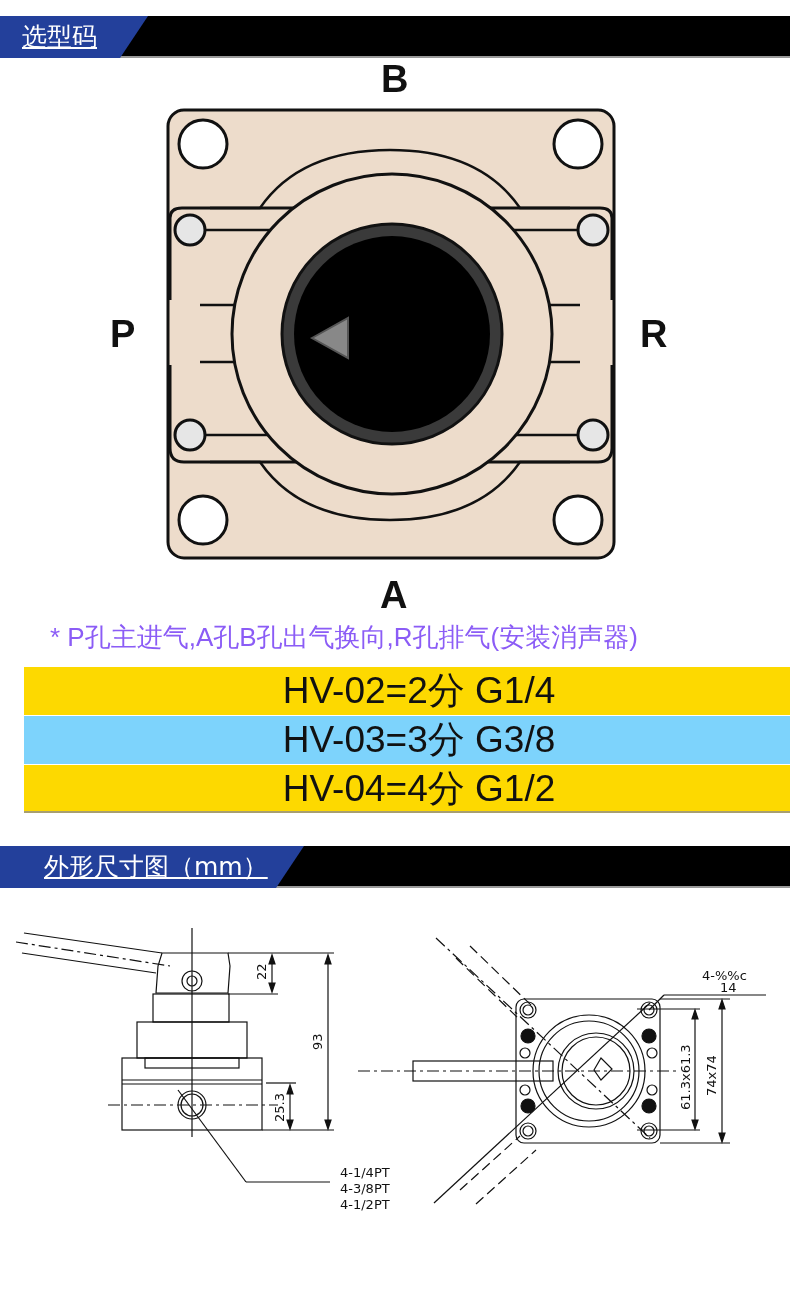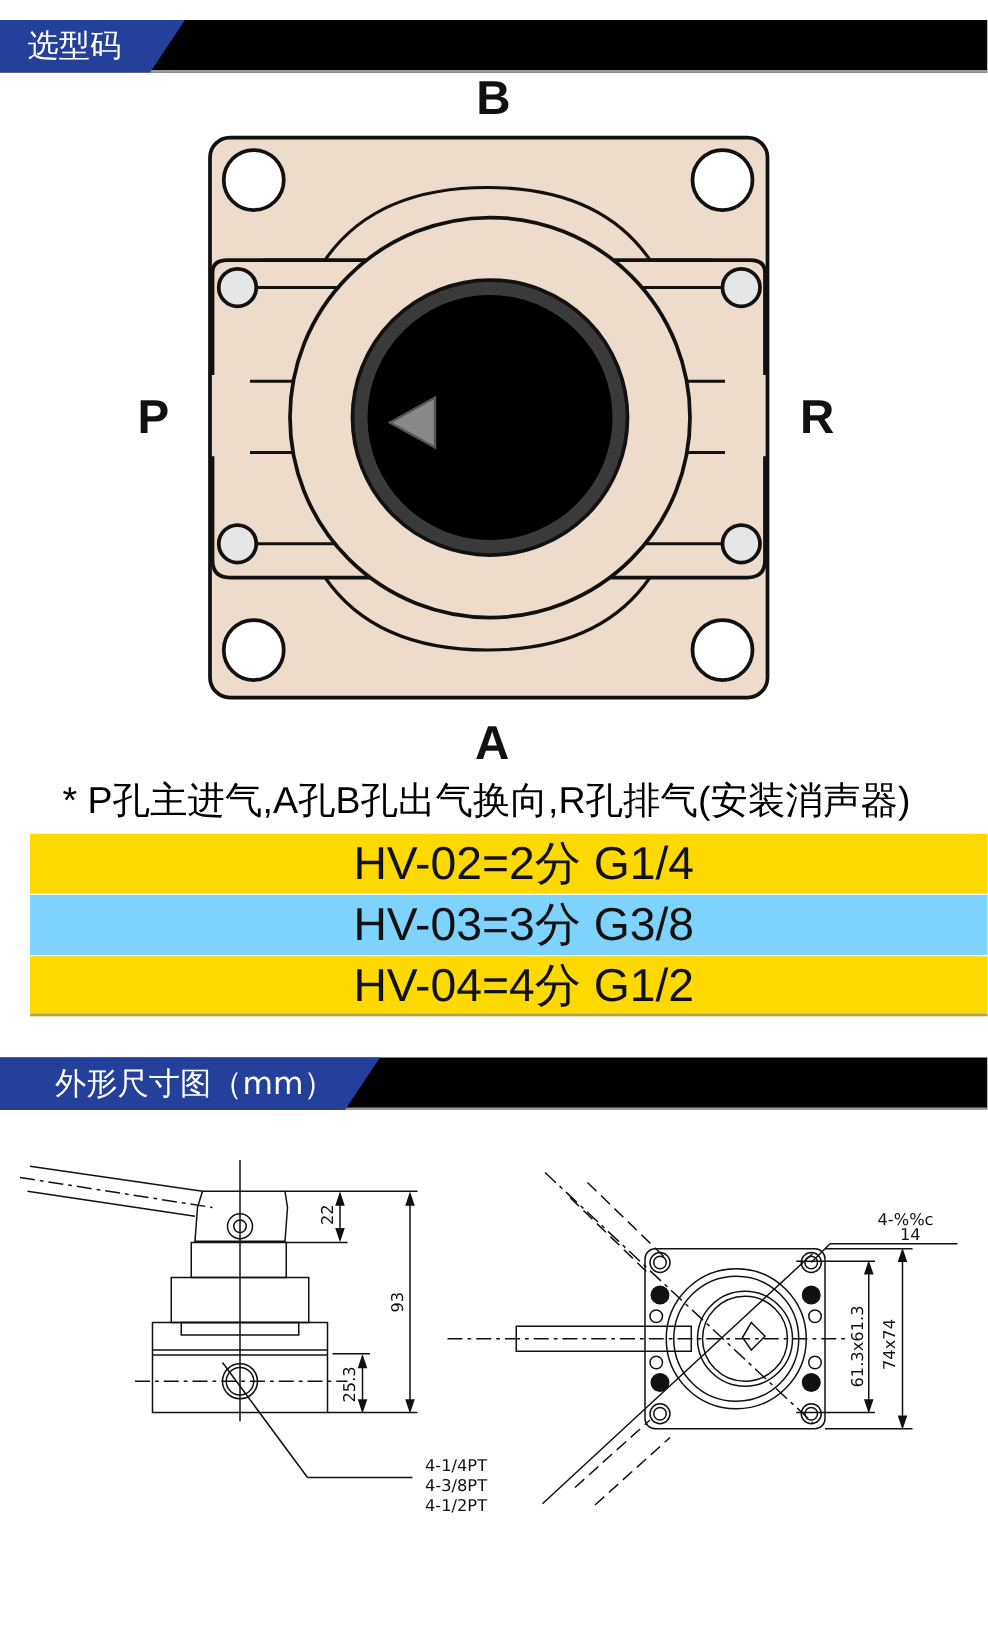--- a/index.html
+++ b/index.html
@@ -1,35 +1,35 @@
 <!DOCTYPE html>
 <html><head>
 <meta charset="utf-8">
 <style>
   * { margin:0; padding:0; box-sizing:border-box; }
   html, body { width:790px; height:1303px; background:#ffffff; overflow:hidden; }
   body { position:relative; font-family:"DejaVu Sans","Liberation Sans",sans-serif; color:#111; }
 
   .section-header { position:absolute; left:0; width:790px; height:42px; background:#000; border-bottom:2px solid #9a9a9a; }
-  .section-header .tab { position:absolute; left:0; top:0; height:42px; background:#23409b; color:#fff; font-size:25px; line-height:42px; padding-left:22px; }
+  .section-header .tab { position:absolute; left:0; top:0; height:42px; background:#23409b; color:#fff; font-size:25px; line-height:42px; padding-left:22px;text-decoration:underline; }
   .section-header .tab:after { content:""; position:absolute; top:0; right:-28px; border-top:42px solid #23409b; border-right:28px solid transparent; }
   #hdr1 { top:16px; }
   #hdr1 .tab { width:120px; }
   #hdr2 { top:846px; }
   #hdr2 .tab { width:276px;padding-left:44px; }
 
   .port-label { position:absolute; font-family:"Liberation Sans",sans-serif; font-weight:bold; font-size:38px; color:#111; }
   #lbl-b { left:381px; top:58px; }
   #lbl-p { left:110px; top:313px; }
   #lbl-r { left:640px; top:313px; }
   #lbl-a { left:380px; top:574px; }
 
   #valve-svg { position:absolute; left:160px; top:100px; }
 
-  #note { position:absolute; left:50px; top:620px; font-size:30px; color:#000000; white-space:nowrap; font-family:"Liberation Sans",sans-serif; }
+  #note { position:absolute; left:50px; top:620px; font-size:26px; color:#8b5cf6; white-space:nowrap; font-family:"Liberation Sans",sans-serif; }
 
   .model-row { position:absolute; left:0; width:790px; height:48px; text-align:center; font-family:"Liberation Sans",sans-serif; font-size:37px; line-height:48px; color:#111;margin-left:24px; }
   .model-row.yellow { background:#fdd900; }
   .model-row.white { background:#7dd3fc; }
   #row0 { top:667px; }
   #row1 { top:716px; }
   #row2 { top:765px; border-bottom:2px solid #a89f70; }
 
   #dim-svg { position:absolute; left:0; top:900px; }
   .dimtxt { font-family:"DejaVu Sans",sans-serif; font-size:13px; fill:#111; }

